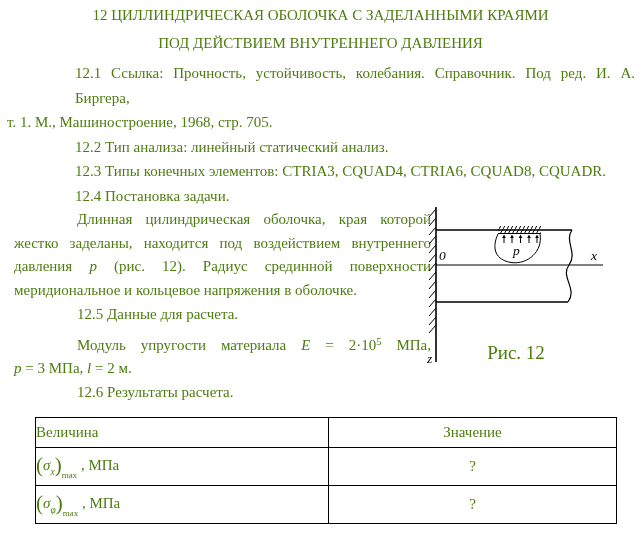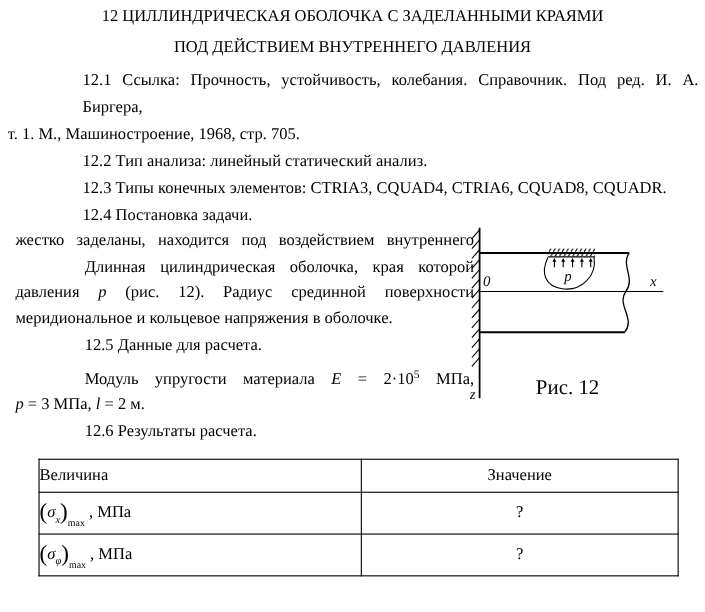--- a/index.html
+++ b/index.html
@@ -1,19 +1,19 @@
 <!DOCTYPE html>
 <html><head>
 <meta charset="utf-8">
 <style>
   html,body { margin:0; padding:0; background:#fff; }
   .page {
     position:relative; width:641px; height:556px; background:#ffffff;
     font-family:"Liberation Serif","DejaVu Serif",serif;
-    color:#000000; font-size:15px; overflow:hidden;
+    color:#4d7c0f; font-size:15px; overflow:hidden;
   }
   .titles { margin:0 7px 0 7px; text-align:center; line-height:28px; padding-top:1px; }
   .upper { margin:4px 6px 12px 7px; line-height:24.5px; }
   .line { text-align:left; }
   .jline { text-align:justify; text-align-last:justify; }
   .ind { padding-left:68px; }
   .twocol { position:relative; margin:0 0 0 7px; }
   .col-left { width:419px; line-height:23.7px; padding-right:2px; box-sizing:border-box; }
   .col-left .ind { padding-left:63px; }
   .data-para { margin-top:3px; }
@@ -48,22 +48,22 @@
 
   <div class="upper">
     <div class="jline ind">12.1 Ссылка: Прочность, устойчивость, колебания. Справочник. Под ред. И. А. Биргера,</div>
     <div class="line">т. 1. М., Машиностроение, 1968, стр. 705.</div>
     <div class="line ind">12.2 Тип анализа: линейный статический анализ.</div>
     <div class="line ind">12.3 Типы конечных элементов: CTRIA3, CQUAD4, CTRIA6, CQUAD8, CQUADR.</div>
     <div class="line ind">12.4 Постановка задачи.</div>
 
     <div class="twocol">
       <div class="col-left">
+        <div class="jline ind"><span>Длинная цилиндрическая оболочка, края которой</span></div>
         <div class="jline"><span>жестко заделаны, находится под воздействием внутреннего</span></div>
-        <div class="jline ind"><span>Длинная цилиндрическая оболочка, края которой</span></div>
         <div class="jline"><span>давления </span><span class="s-i">p</span><span> (рис. 12). Радиус срединной поверхности</span></div>
         <div class="line"><span>меридиональное и кольцевое напряжения в оболочке.</span></div>
         <div class="line ind">12.5 Данные для расчета.</div>
         <div class="data-para">
           <div class="jline ind"><span>Модуль упругости материала </span><span class="s-i">E</span><span> = 2·10</span><span class="s-sup">5</span><span> МПа,</span></div>
           <div class="line"><span class="s-i">p</span><span> = 3 МПа, </span><span class="s-i">l</span><span> = 2 м.</span></div>
         </div>
         <div class="line ind">12.6 Результаты расчета.</div>
       </div>
 

